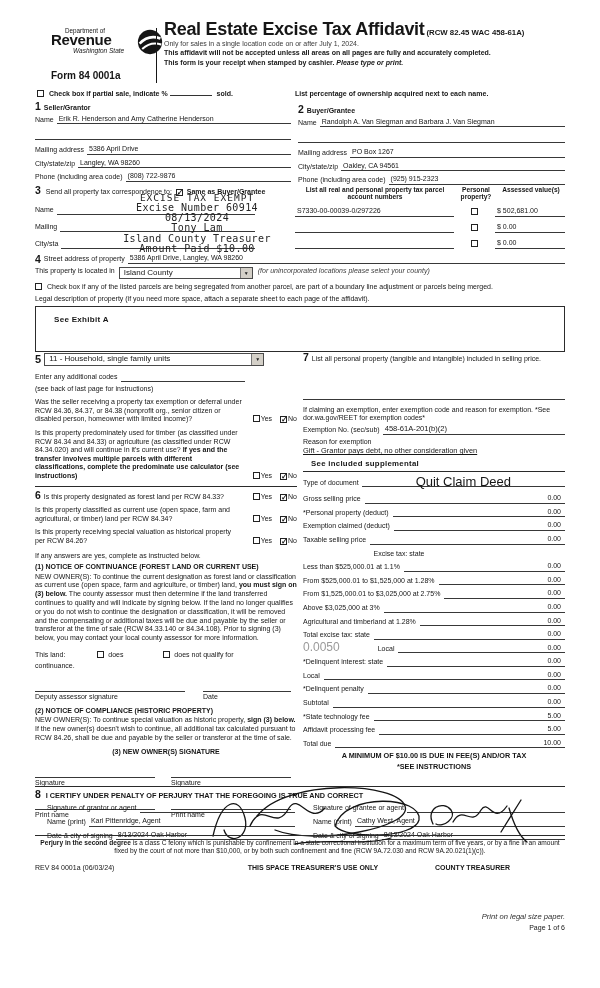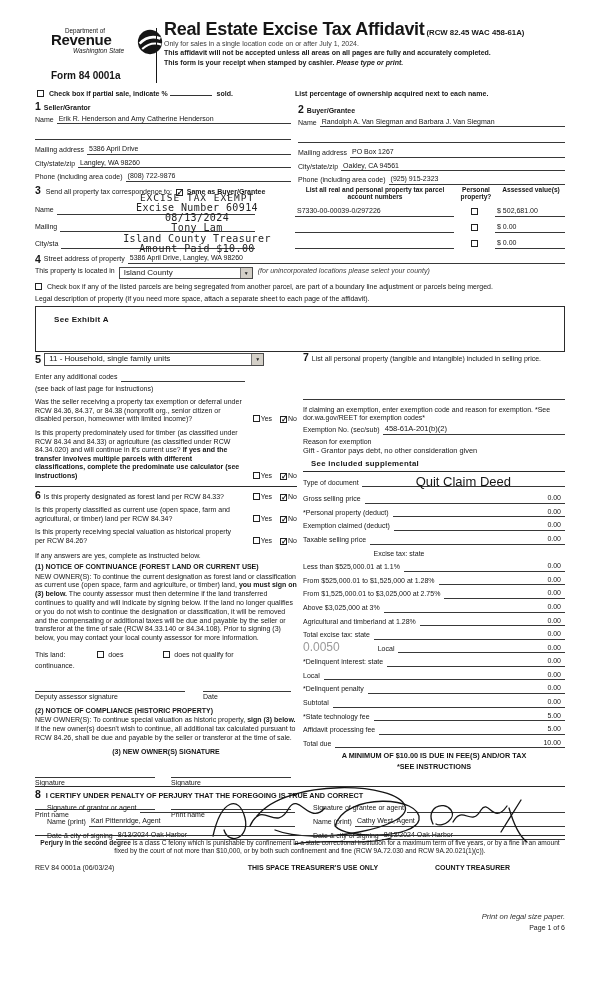--- a/index.html
+++ b/index.html
@@ -310,21 +310,21 @@
 
     <div class="abs" style="left:268px;top:0;right:0;">
       <div><span class="secnum">7</span><span>List all personal property (tangible and intangible) included in selling price.</span></div>
       <div class="sigline" style="margin-top:26px;"></div>
       <div style="margin-top:6px;line-height:8.8px;">If claiming an exemption, enter exemption code and reason for exemption. *See dor.wa.gov/REET for exemption codes*</div>
       <div class="frow" style="margin-top:2px;">
         <span>Exemption No. (sec/sub)</span>
         <span class="fill" style="font-size:7.6px;">458-61A-201(b)(2)</span>
       </div>
       <div style="margin-top:3px;">Reason for exemption</div>
-      <div style="font-size:7.4px;margin-top:1px;">Gift - Grantor pays debt, no other consideration given</div>
+      <div style="font-size:7.4px;margin-top:1px;text-decoration:underline;">Gift - Grantor pays debt, no other consideration given</div>
       <div class="b" style="font-size:7.8px;letter-spacing:.3px;margin-top:4px;padding-left:8px;border-bottom:1px solid #2a2a2a;padding-bottom:2px;">See included supplemental</div>
 
       <div class="frow" style="margin-top:6px;">
         <span>Type of document</span>
         <span class="fill" style="font-size:13px;text-align:center;">Quit Claim Deed</span>
       </div>
 
       <div style="margin-top:3px;">
         <div class="trow">
             <span class="tlbl">Gross selling price</span>

